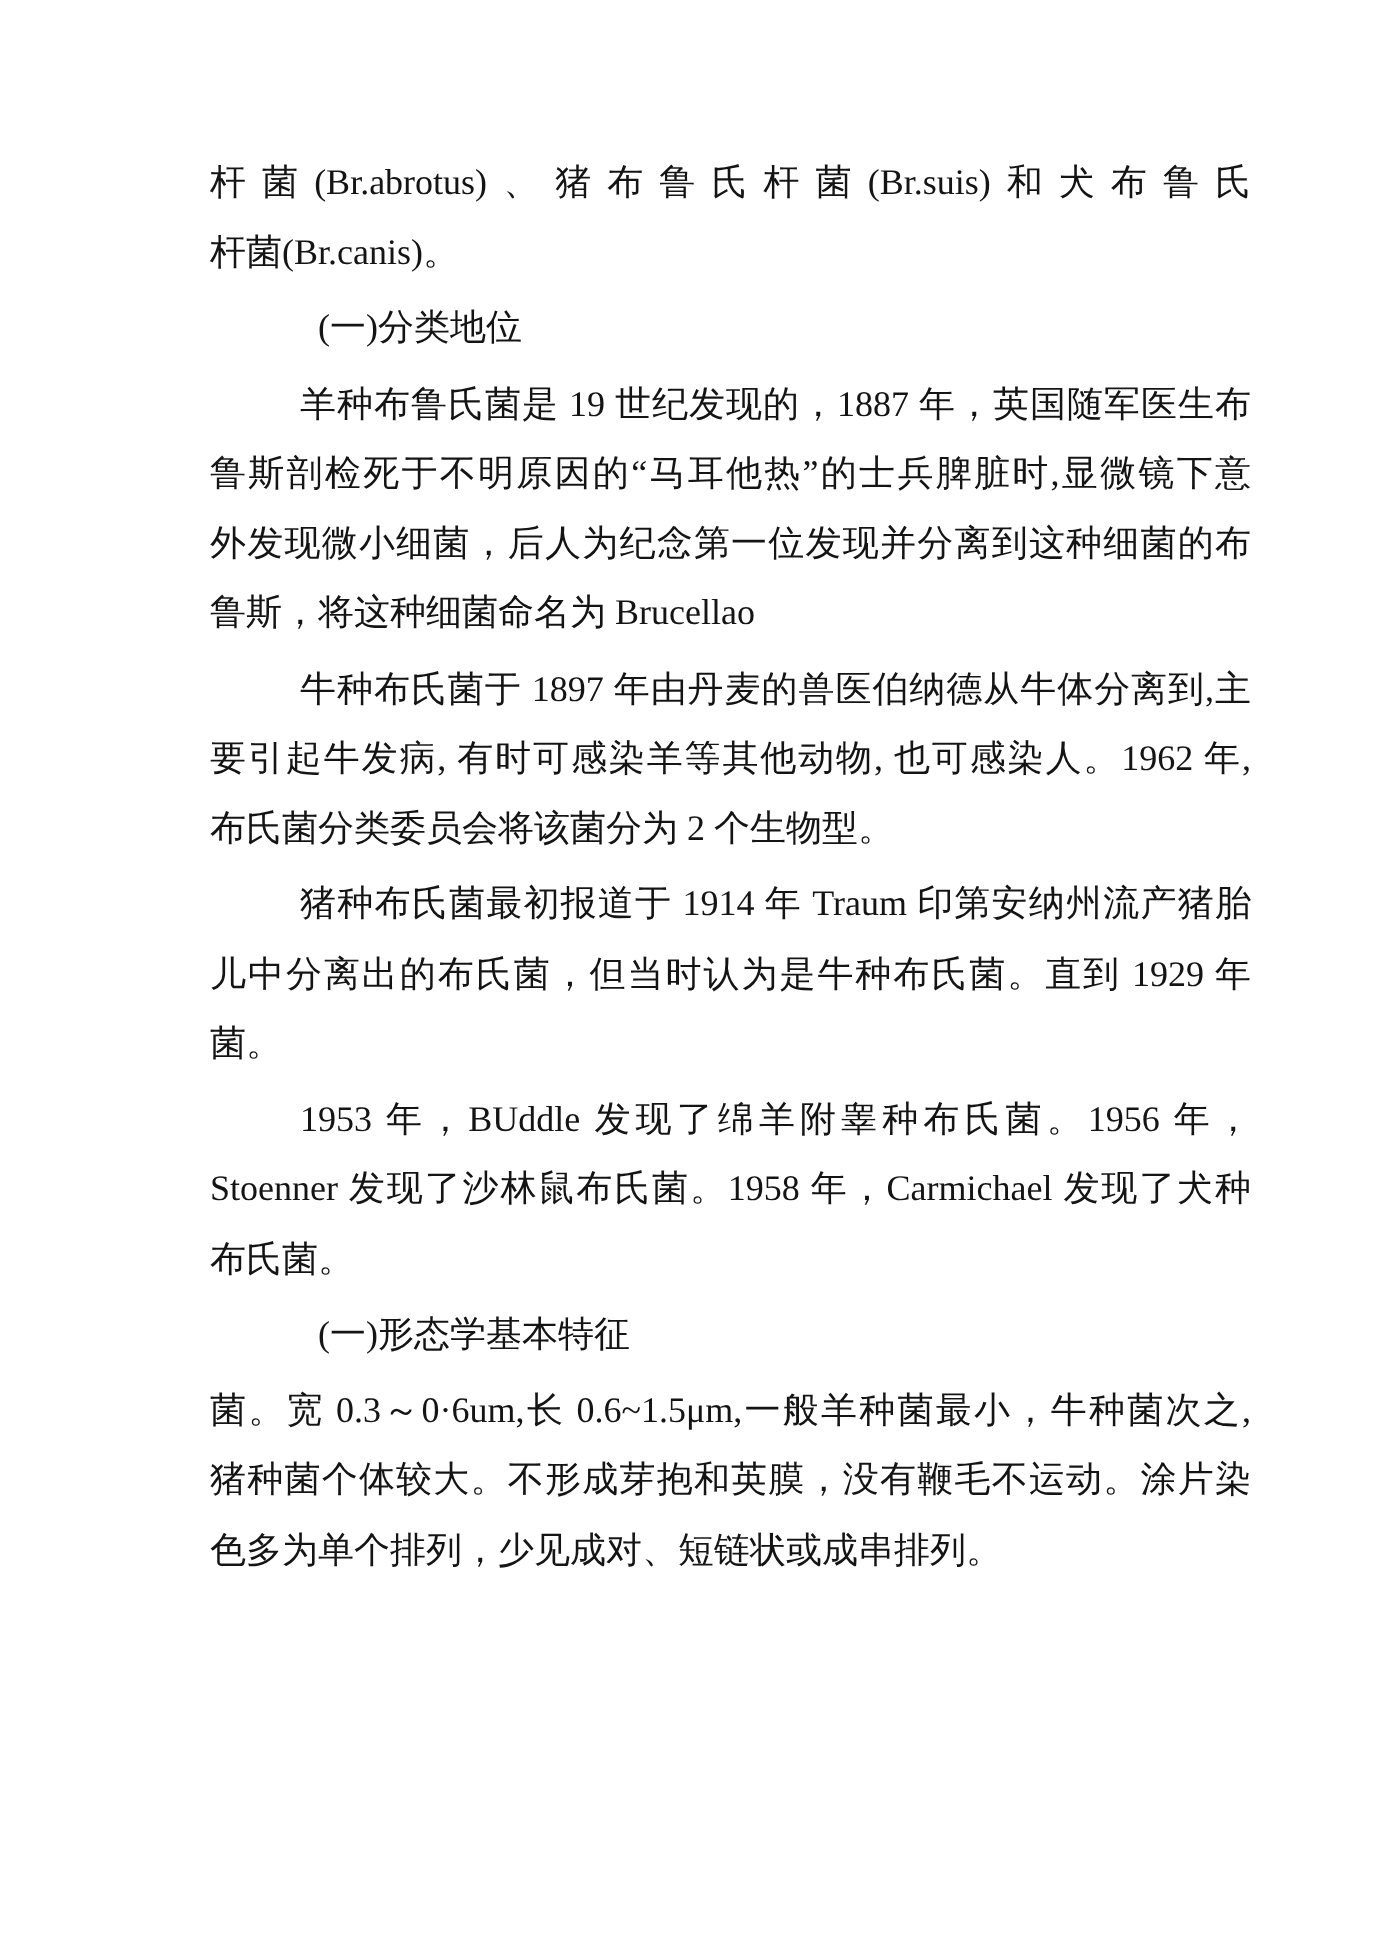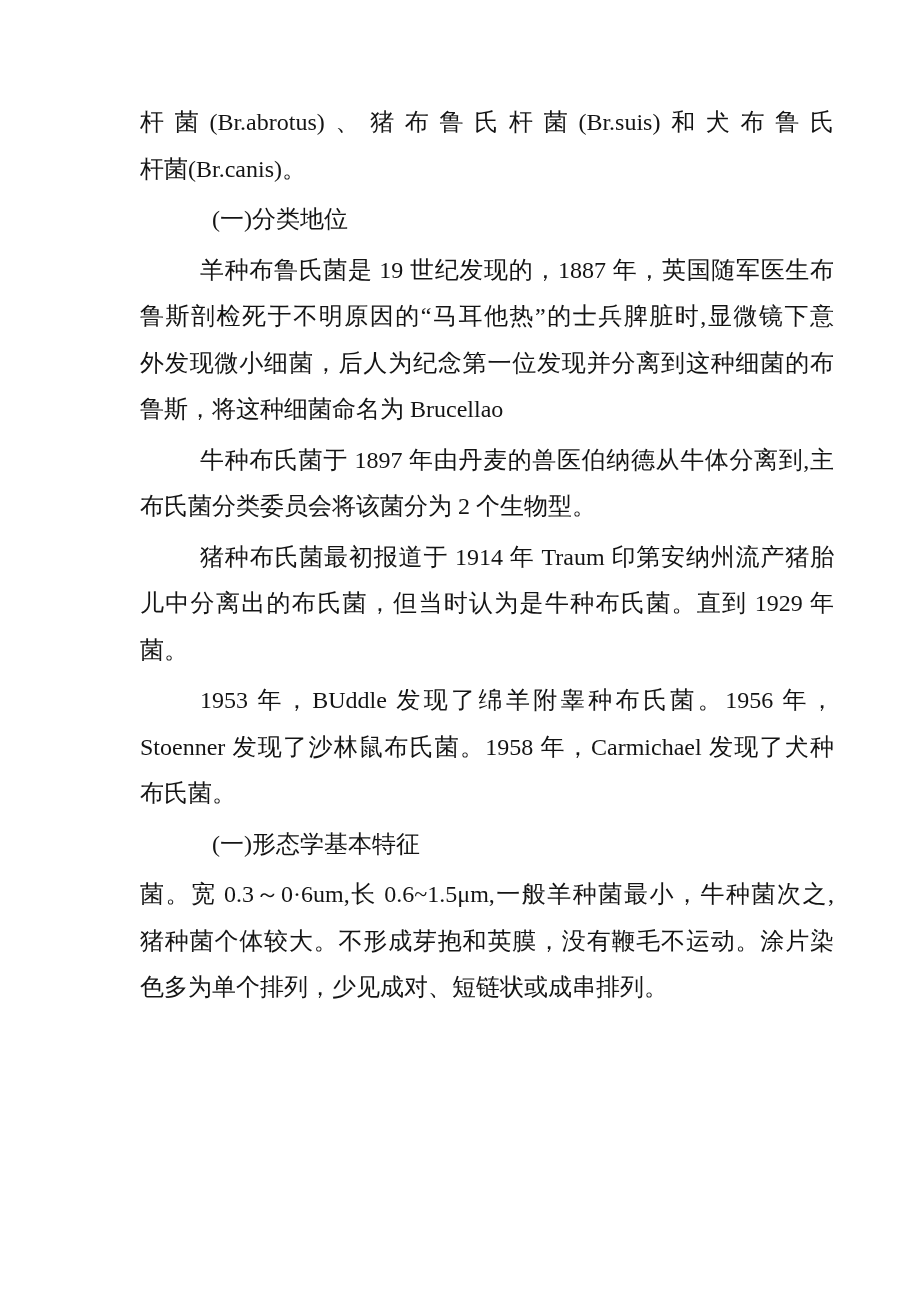--- a/index.html
+++ b/index.html
@@ -65,20 +65,21 @@
 
     <div class="block">
       <div class="line full ind">羊种布鲁氏菌是 19 世纪发现的，1887 年，英国随军医生布</div>
       <div class="line full">鲁斯剖检死于不明原因的“马耳他热”的士兵脾脏时,显微镜下意</div>
       <div class="line full">外发现微小细菌，后人为纪念第一位发现并分离到这种细菌的布</div>
       <div class="line">鲁斯，将这种细菌命名为 Brucellao</div>
     </div>
 
     <div class="block">
       <div class="line full ind">牛种布氏菌于 1897 年由丹麦的兽医伯纳德从牛体分离到,主</div>
+      <div class="line full">要引起牛发病, 有时可感染羊等其他动物, 也可感染人。1962 年,</div>
       <div class="line">布氏菌分类委员会将该菌分为 2 个生物型。</div>
     </div>
 
     <div class="block">
       <div class="line full ind">猪种布氏菌最初报道于 1914 年 Traum 印第安纳州流产猪胎</div>
       <div class="line full">儿中分离出的布氏菌，但当时认为是牛种布氏菌。直到 1929 年</div>
       <div class="line">菌。</div>
     </div>
 
     <div class="block">

